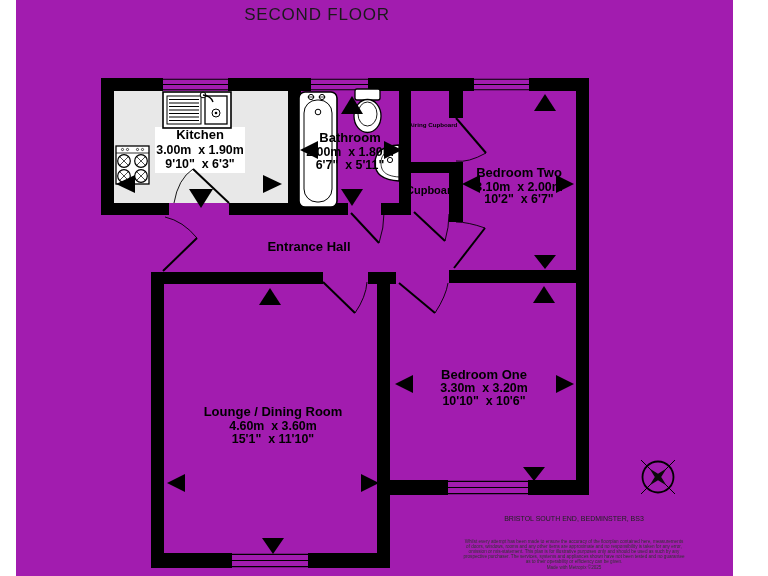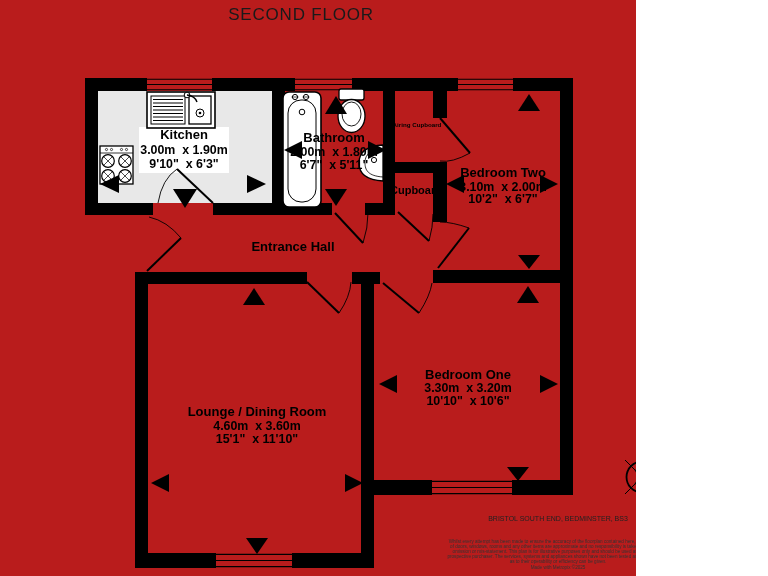--- a/index.html
+++ b/index.html
@@ -1,17 +1,17 @@
 <!DOCTYPE html>
 <html><head>
 <meta charset="utf-8">
 <style>
   html,body{margin:0;padding:0;background:#ffffff;}
-  .page{position:relative;width:636px;height:576px;background:#b91c1c;overflow:hidden;
-        font-family:"Liberation Sans",sans-serif;}
+  .page{position:relative;width:717px;height:576px;background:#a21caf;overflow:hidden;
+        font-family:"Liberation Sans",sans-serif;margin-left:16px;}
   svg{display:block;}
   svg text{fill:#000;font-family:"Liberation Sans",sans-serif;white-space:pre;}
   .title{font-size:17px;letter-spacing:.8px;text-anchor:middle;fill:#1a1a1a;}
   .room-name{font-size:13px;font-weight:bold;text-anchor:middle;}
   .room-dim{font-size:12.4px;font-weight:bold;text-anchor:middle;}
   .label-sm{font-size:11px;font-weight:bold;text-anchor:middle;}
   .label-xs{font-size:6.2px;font-weight:bold;text-anchor:middle;}
   .address{font-size:7px;text-anchor:middle;fill:#222;}
   .fine{font-size:4.6px;text-anchor:middle;fill:#333;}
   .wall{fill:#000;}

